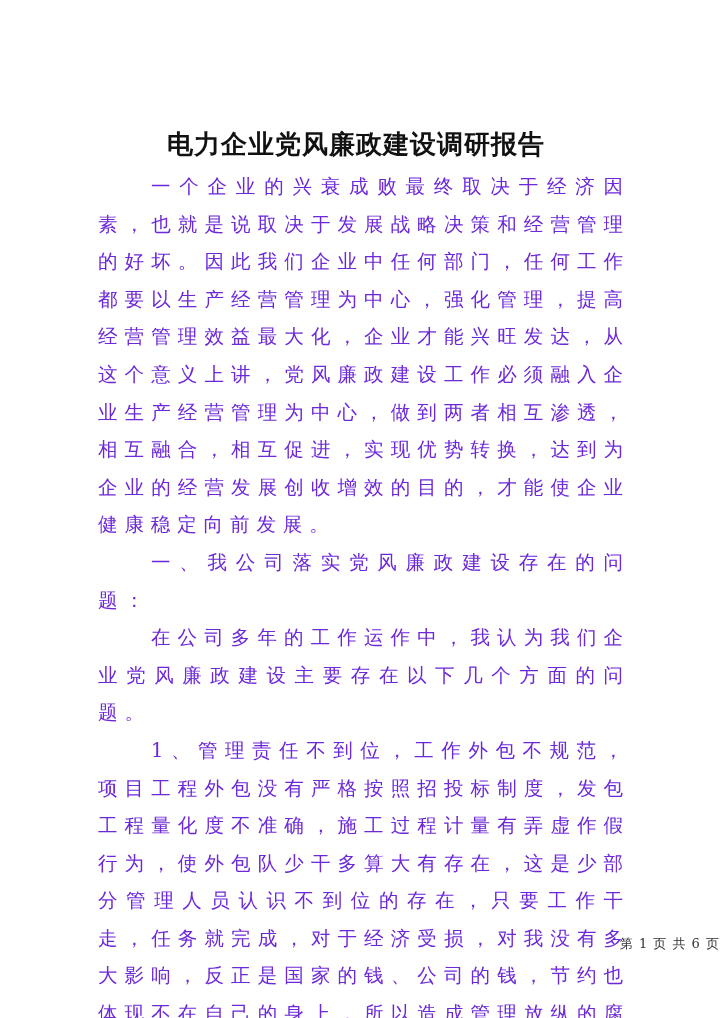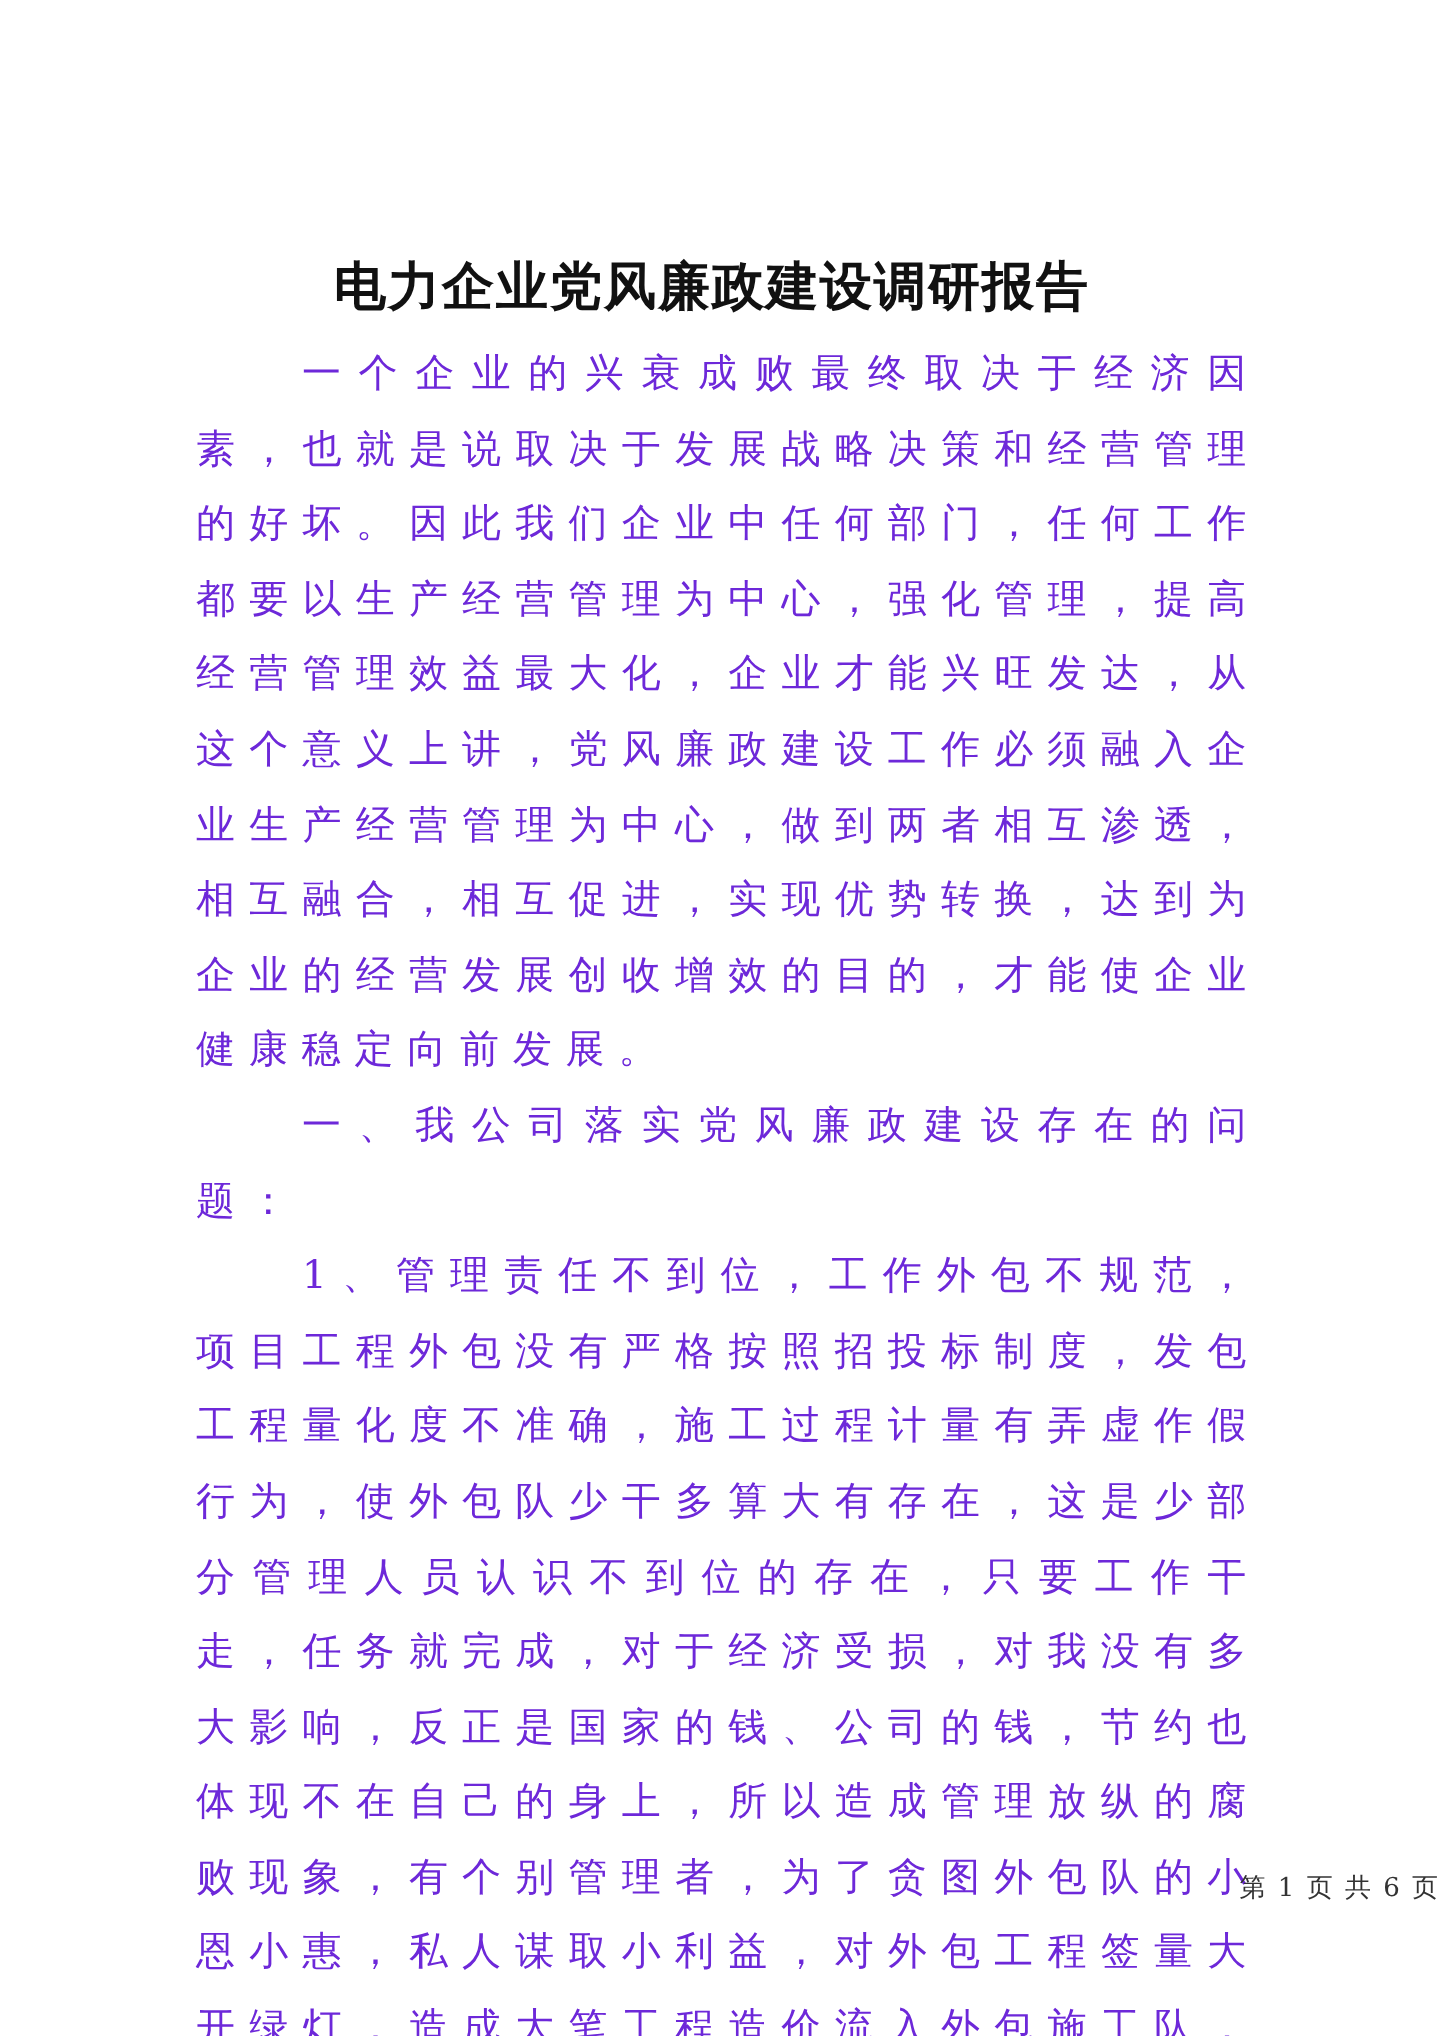--- a/index.html
+++ b/index.html
@@ -1,32 +1,33 @@
 <!DOCTYPE html>
 <html><head>
 <meta charset="utf-8">
 <style>
   html, body { margin: 0; padding: 0; background: #ffffff; }
   body { width: 720px; height: 1018px; position: relative; overflow: hidden;
          font-family: "DejaVu Serif", "Liberation Serif", serif; color: #222; }
   .page { position: absolute; left: 0; top: 0; width: 720px; height: 1018px; background: #fff; }
   .title { position: absolute; top: 126px; left: 0; width: 712px; text-align: center;
-           font-family: Liberation Serif, serif;
+           font-family: Liberation Sans, sans-serif;
            font-size: 26px; font-weight: bold; color: #111; letter-spacing: 1px; line-height: 36px; }
   .body { position: absolute; left: 98px; top: 168px; width: 532px; }
   .para { margin: 0; font-size: 19.5px; line-height: 37.6px; letter-spacing: 6.9px;
           text-indent: 53px; text-align: justify; color: #6d28d9; }
   .footer { position: absolute; top: 935px; left: 0; width: 720px; text-align: right;
             font-size: 13px; color: #333; letter-spacing: 1px; }
 </style>
 </head>
 <body>
 
 <div class="page">
   <div class="title">电力企业党风廉政建设调研报告</div>
   <div class="body">
     <p class="para">一个企业的兴衰成败最终取决于经济因素，也就是说取决于发展战略决策和经营管理的好坏。因此我们企业中任何部门，任何工作都要以生产经营管理为中心，强化管理，提高经营管理效益最大化，企业才能兴旺发达，从这个意义上讲，党风廉政建设工作必须融入企业生产经营管理为中心，做到两者相互渗透，相互融合，相互促进，实现优势转换，达到为企业的经营发展创收增效的目的，才能使企业健康稳定向前发展。</p>
     <p class="para">一、我公司落实党风廉政建设存在的问题：</p>
+    <p class="para">在公司多年的工作运作中，我认为我们企业党风廉政建设主要存在以下几个方面的问题。</p>
     <p class="para">1、管理责任不到位，工作外包不规范，项目工程外包没有严格按照招投标制度，发包工程量化度不准确，施工过程计量有弄虚作假行为，使外包队少干多算大有存在，这是少部分管理人员认识不到位的存在，只要工作干走，任务就完成，对于经济受损，对我没有多大影响，反正是国家的钱、公司的钱，节约也体现不在自己的身上，所以造成管理放纵的腐败现象，有个别管理者，为了贪图外包队的小恩小惠，私人谋取小利益，对外包工程签量大开绿灯，造成大笔工程造价流入外包施工队，给企业和国家的经济造成巨大损失，这也是一种管理腐败行为。</p>
 
   </div>
   <div class="footer">第 1 页  共 6 页</div>
 </div>
 
 </body></html>

